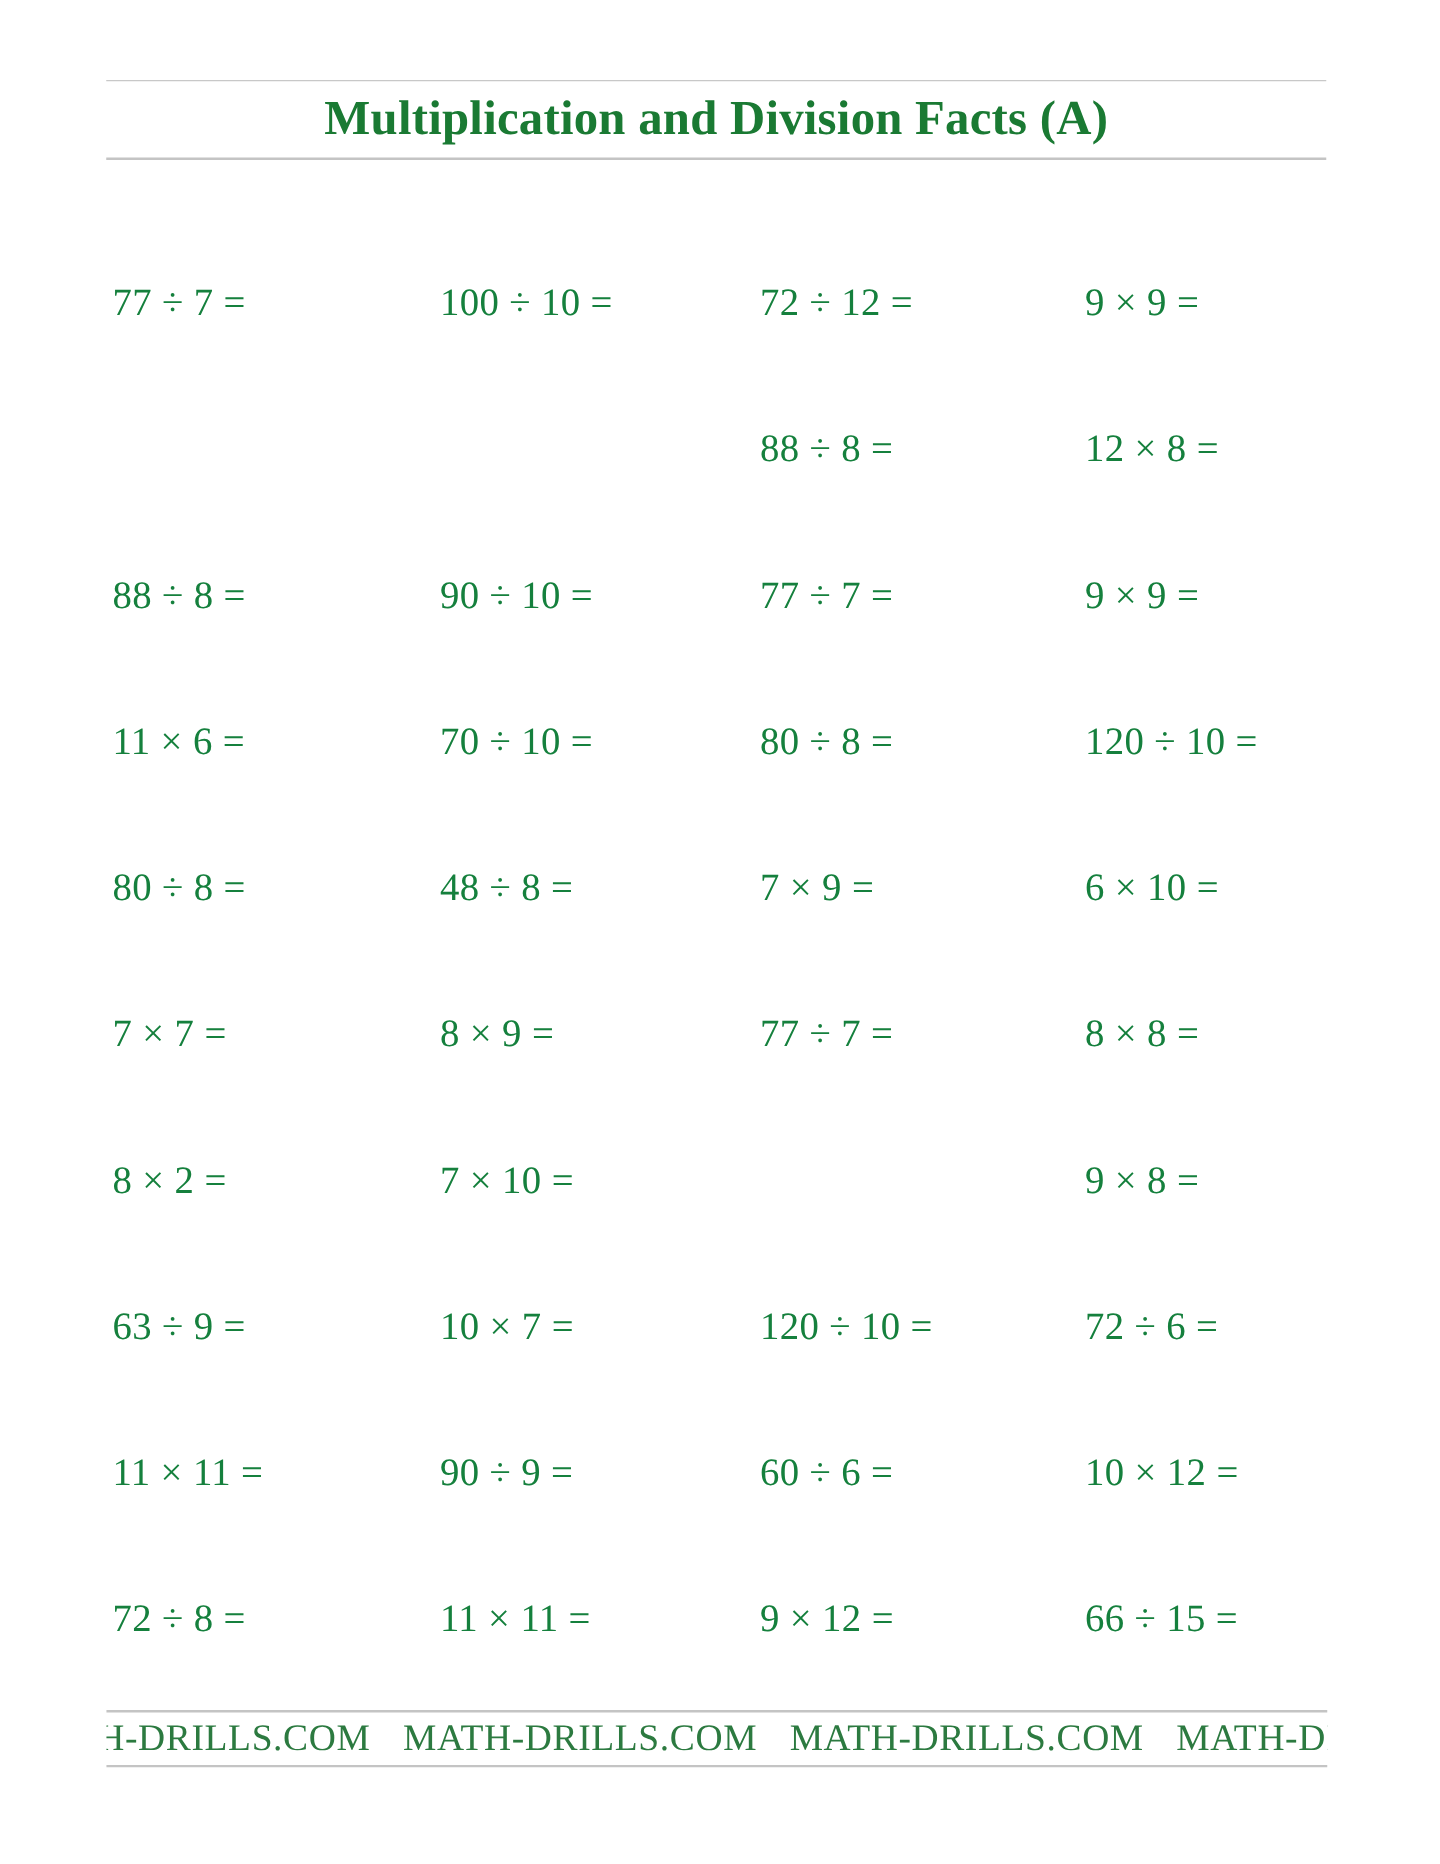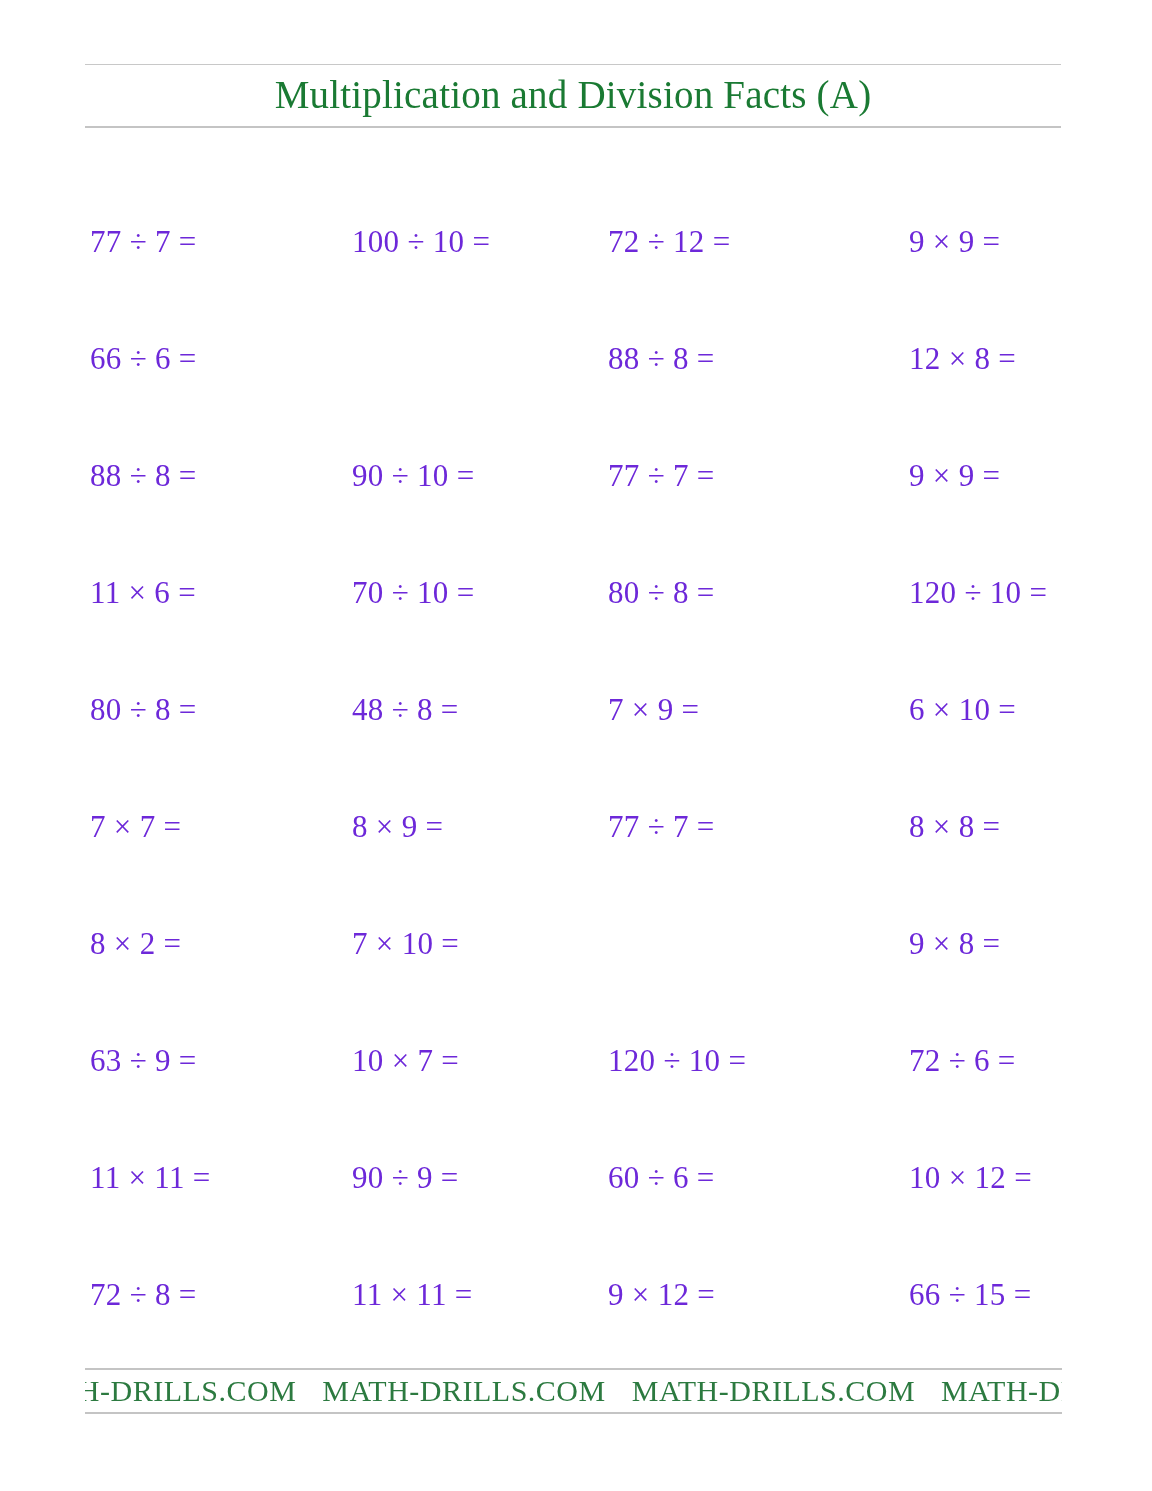--- a/index.html
+++ b/index.html
@@ -43,40 +43,41 @@
     background: #c4c4c4;
   }
   .worksheet-title {
     text-align: center;
     font-size: 39px;
     line-height: 57px;
     color: #1a7a33;
     letter-spacing: 0.2px;
     white-space: nowrap;
     padding: 1px 0 3px 0;
+    font-weight: bold;
   }
 
   
   .prow {
     position: relative;
     height: 117px;
   }
   .pcell {
     position: absolute;
     top: 0;
     font-size: 31px;
     line-height: 117px;
-    color: #6d28d9;
+    color: #15803d;
     white-space: nowrap;
     letter-spacing: 0.3px;
   }
   .pcell.c0 { left: 5px; }
   .pcell.c1 { left: 267px; }
   .pcell.c2 { left: 523px; }
-  .pcell.c3 { left: 824px; text-align: center; }
+  .pcell.c3 { left: 783px; text-align: center; }
 
   
   .footer {
     position: absolute;
     left: 85px;
     top: 1368px;
     width: 977px;
     overflow: hidden;
   }
   .footer-rule {
@@ -117,21 +118,20 @@
   </div>
 
   <div class="problems-area" id="problems-area" style="position:absolute; left:85px; top:183px; width:985px;">
   <div class="prow">
         <div class="pcell c0">77 ÷ 7 =</div>
         <div class="pcell c1">100 ÷ 10 =</div>
         <div class="pcell c2">72 ÷ 12 =</div>
         <div class="pcell c3">9 × 9 =</div>
       </div>
       <div class="prow">
-        <div class="pcell c0">66 ÷ 6 =</div>
         <div class="pcell c2">88 ÷ 8 =</div>
         <div class="pcell c3">12 × 8 =</div>
       </div>
       <div class="prow">
         <div class="pcell c0">88 ÷ 8 =</div>
         <div class="pcell c1">90 ÷ 10 =</div>
         <div class="pcell c2">77 ÷ 7 =</div>
         <div class="pcell c3">9 × 9 =</div>
       </div>
       <div class="prow">

